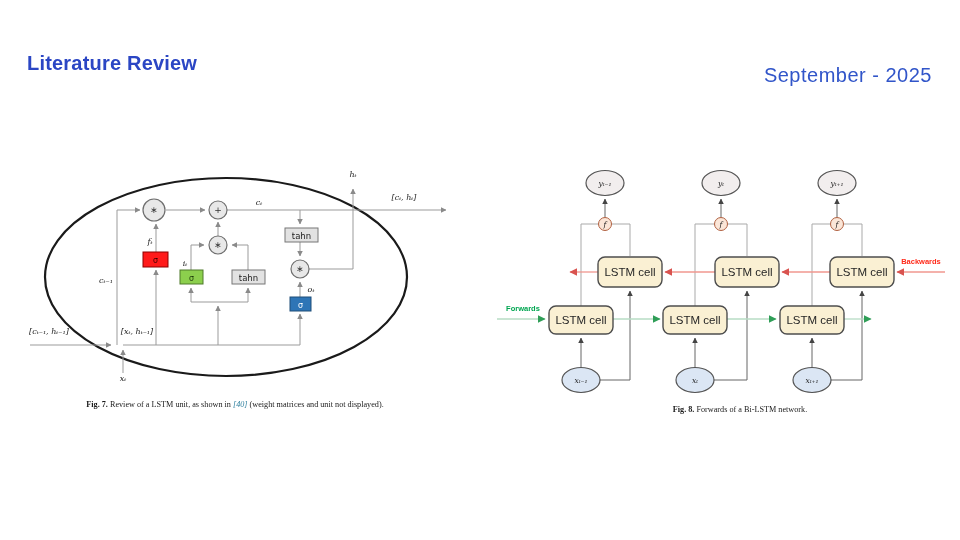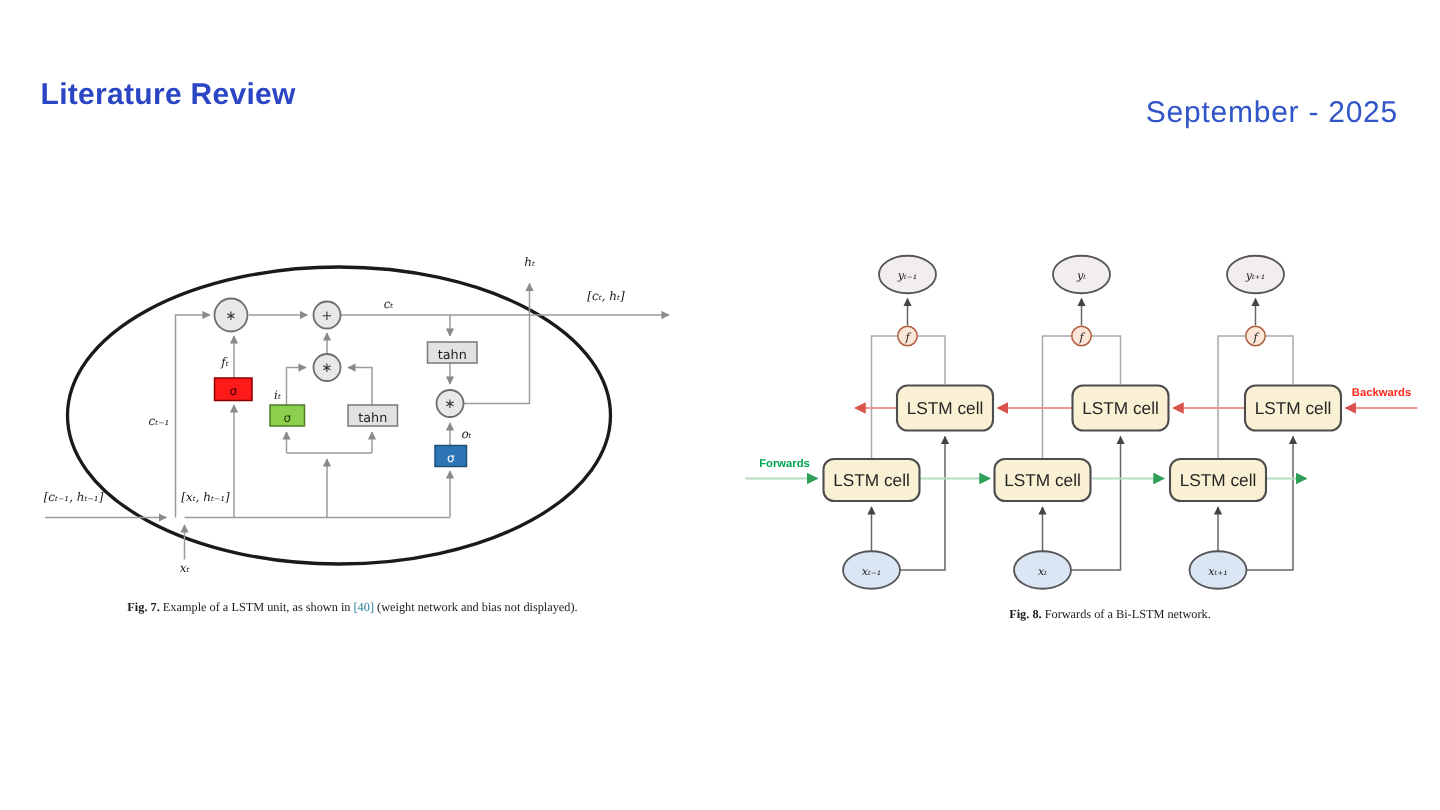--- a/index.html
+++ b/index.html
@@ -22,21 +22,21 @@
   .op-text{font:9px "DejaVu Sans",sans-serif;fill:#333;}
   .gate-sigma{font:8px "DejaVu Sans",sans-serif;}
   .tahn-text{font:8.5px "DejaVu Sans",sans-serif;fill:#222;}
   .cell-text{font:11.5px "Liberation Sans","DejaVu Sans",sans-serif;fill:#262626;}
   .dir-label{font:bold 7.5px "Liberation Sans","DejaVu Sans",sans-serif;}
   .caption{position:absolute;font:8.2px "Liberation Serif","DejaVu Serif",serif;
            color:#1a1a1a;text-align:center;}
   #fig2-caption{left:30px;top:400px;width:410px;}
   #fig3-caption{left:510px;top:405px;width:460px;}
   .cap-bold{font-weight:700;}
-  .cap-cite{color:#2d7f9e;}
+  .cap-cite{color:#2d7f9e;font-style:italic;}
   text{text-anchor:middle;}
 </style>
 </head>
 <body>
 
 <div class="slide">
 
   <div class="slide-title">Literature Review</div>
   <div class="slide-date">September - 2025</div>
 
@@ -116,21 +116,21 @@
     <text class="mlabel" x="150" y="244">fₜ</text>
     <text class="mlabel" x="185" y="266">iₜ</text>
     <text class="mlabel" x="311" y="292">oₜ</text>
     <text class="mlabel" x="106" y="283">cₜ₋₁</text>
     <text class="mlabel" x="49" y="334">[cₜ₋₁, hₜ₋₁]</text>
     <text class="mlabel" x="137" y="334">[xₜ, hₜ₋₁]</text>
     <text class="mlabel" x="123" y="381">xₜ</text>
   </svg>
 
   <div id="fig2-caption" class="caption">
-    <span class="cap-bold">Fig. 7.</span><span> Example of a LSTM unit, as shown in </span><span class="cap-cite">[40]</span><span> (weight network and bias not displayed).</span>
+    <span class="cap-bold">Fig. 7.</span><span> Review of a LSTM unit, as shown in </span><span class="cap-cite">[40]</span><span> (weight matrices and unit not displayed).</span>
   </div>
 
   <svg id="fig3-svg" width="460" height="250" viewBox="495 160 460 250">
     <defs>
       <marker id="ah-dark" viewBox="0 0 6 6" refX="5.5" refY="3" markerWidth="5.5" markerHeight="5.5" orient="auto">
         <path d="M0,0 L6,3 L0,6 Z" fill="#444"></path>
       </marker>
       <marker id="ah-red" viewBox="0 0 6 6" refX="5.5" refY="3" markerWidth="6" markerHeight="6" orient="auto">
         <path d="M0,0 L6,3 L0,6 Z" fill="#d9534f"></path>
       </marker>

